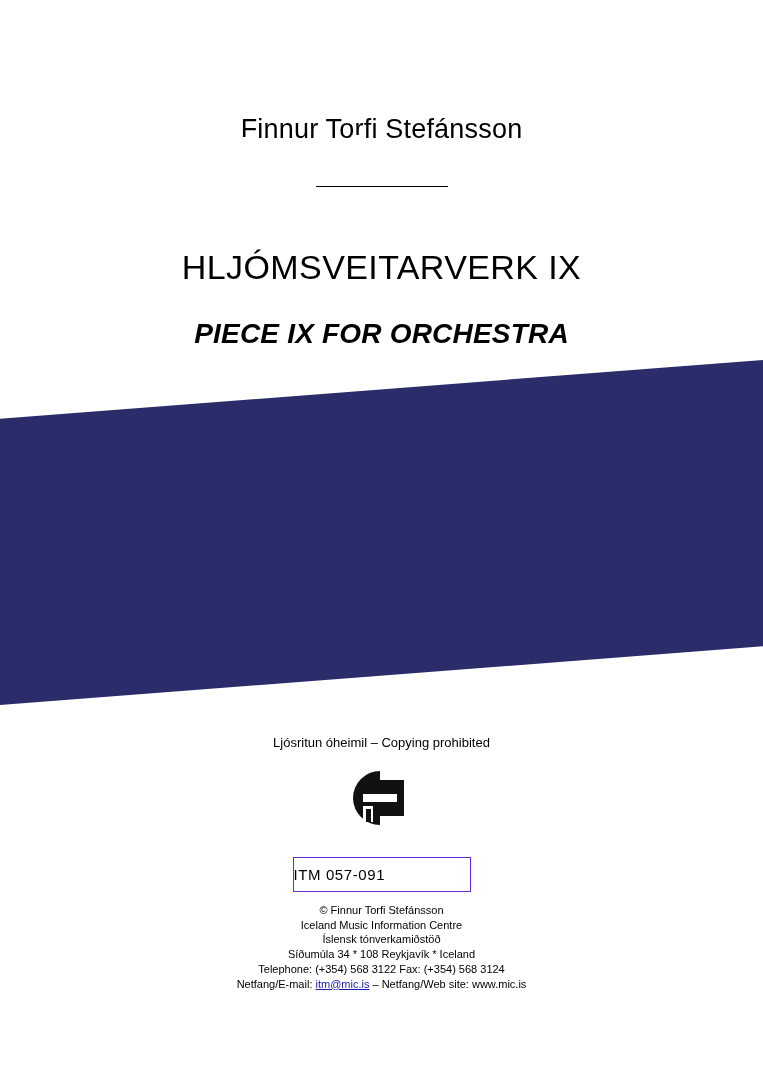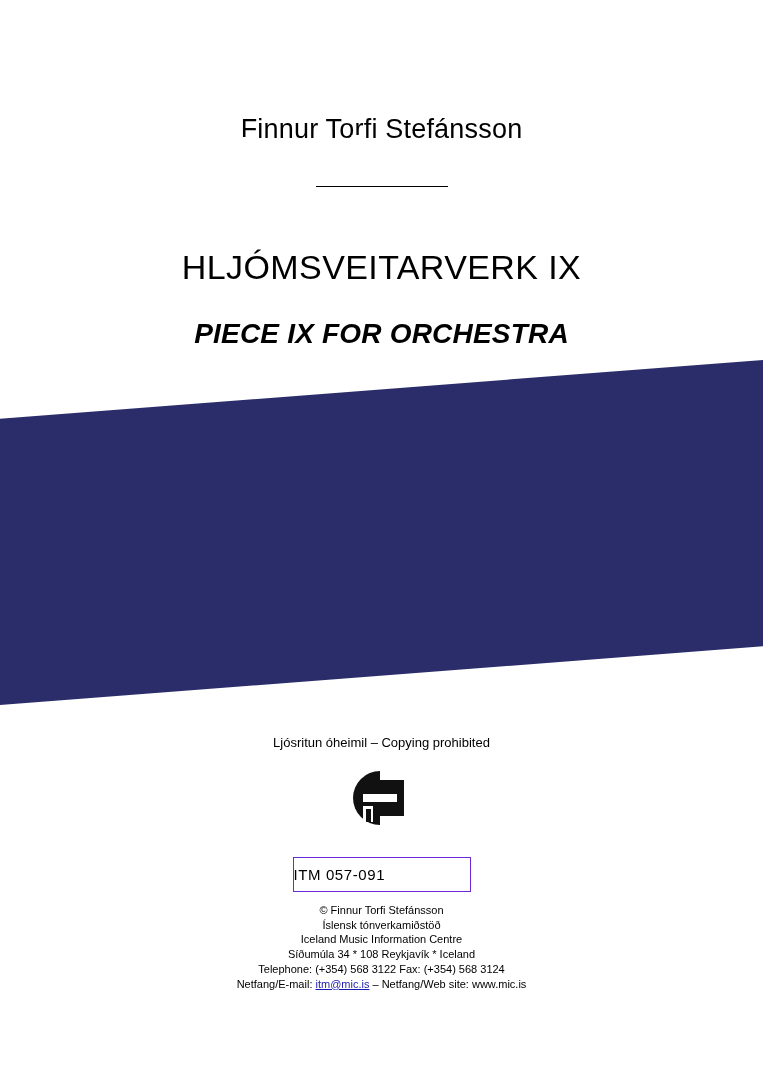--- a/index.html
+++ b/index.html
@@ -220,22 +220,22 @@
       <rect x="17" y="41" width="5" height="13" fill="#111111"></rect>
     </svg>
   </span>
 
   <div class="itm-box">
     <span>ITM 057-091</span>
   </div>
 
   <div class="imprint">
     <div>© Finnur Torfi Stefánsson</div>
+    <div>Iceland Music Information Centre</div>
     <div>Íslensk tónverkamiðstöð</div>
-    <div>Iceland Music Information Centre</div>
     <div>Síðumúla 34 * 108 Reykjavík * Iceland</div>
     <div>Telephone: (+354) 568 3122  Fax: (+354) 568 3124</div>
     <div>
       <span>Netfang/E-mail: </span><a class="link" href="#">itm@mic.is</a><span> – Netfang/Web site: </span><span>www.mic.is</span>
     </div>
   </div>
 
 </div>
 
 </body></html>

